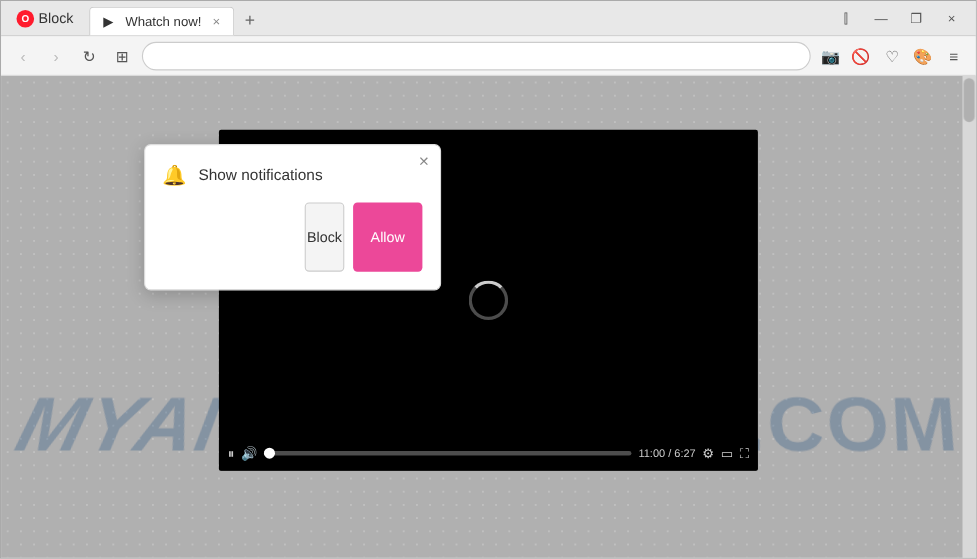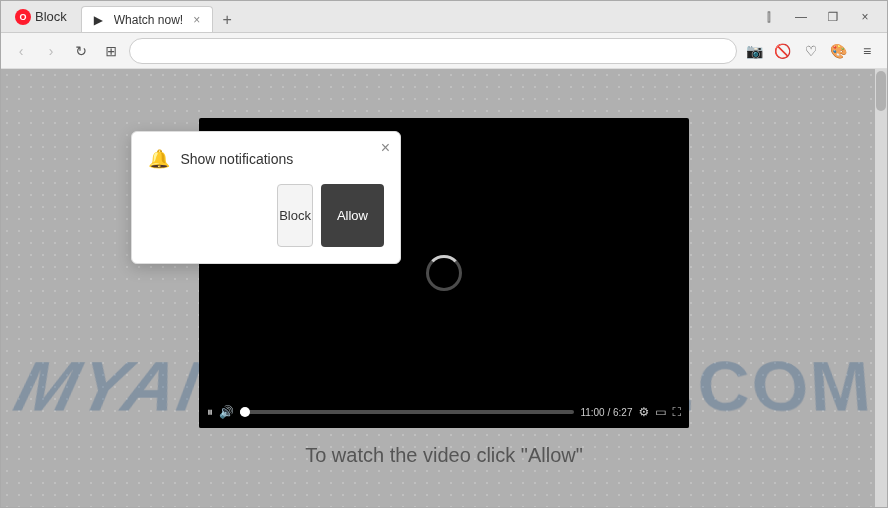--- a/index.html
+++ b/index.html
@@ -364,21 +364,21 @@
       border-radius: 4px;
       background: #f4f4f4;
       font-size: 13px;
       color: #333;
       cursor: pointer;
     }
     .btn-allow {
       padding: 24px 16px;
       border: none;
       border-radius: 4px;
-      background: #404040;
+      background: #ec4899;
       font-size: 13px;
       color: #fff;
       cursor: pointer;
     }
   </style>
 </head>
 <body>
 
 <div class="browser-window">
 
@@ -453,23 +453,20 @@
           <div class="ctrl-btn">
             <span>▭</span>
           </div>
           <div class="ctrl-btn">
             <span>⛶</span>
           </div>
         </div>
       </div>
     </div>
 
-    <div class="instruction-text">
-      <span>To watch the video click "Allow"</span>
-    </div>
 
     <div class="scrollbar">
       <div class="scrollbar-thumb"></div>
     </div>
 
     <div class="notification-popup">
       <div class="popup-close">×</div>
       <div class="popup-notification-row">
         <span class="notification-icon">🔔</span>
         <span class="notification-label">Show notifications</span>

